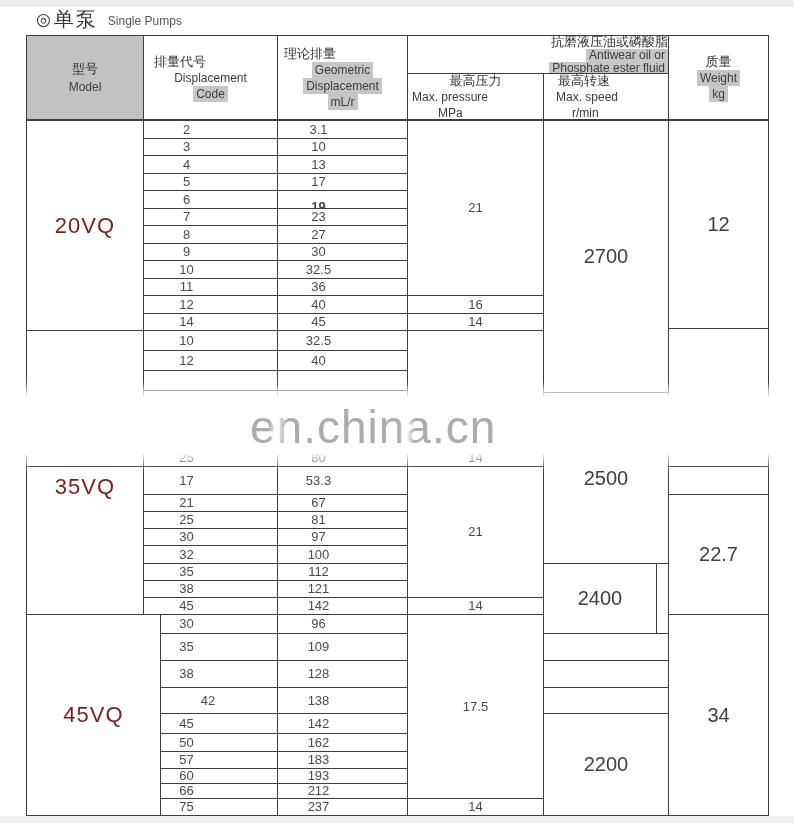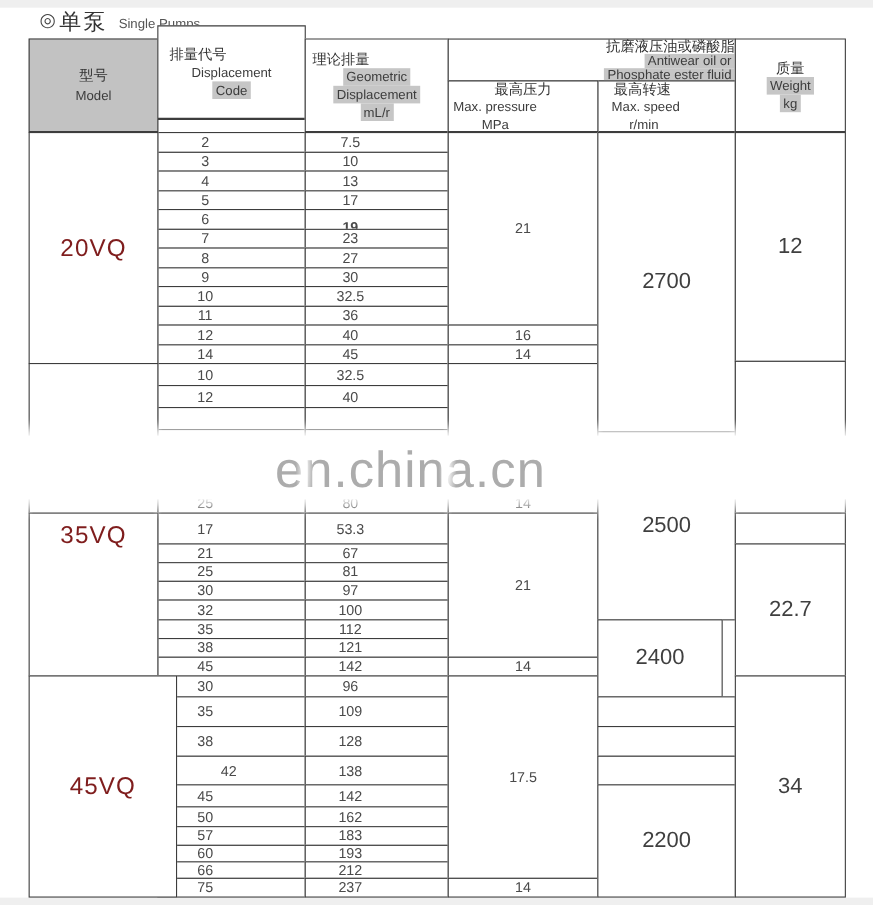--- a/index.html
+++ b/index.html
@@ -56,21 +56,21 @@
     <span id="title-symbol">◎</span>
     <span id="title-zh">单泵</span>
     <span id="title-en">Single Pumps</span>
   </div>
 
   <div class="cell hdr" id="hdr-model" style="left:26px;top:35px;width:118px;height:86px">
     <div class="zh">型号</div>
     <div class="en">Model</div>
   </div>
 
-  <div class="cell hdr" id="hdr-code" style="left:143px;top:23px;width:135px;height:86px">
+  <div class="cell hdr" id="hdr-code" style="left:143px;top:35px;width:135px;height:86px">
     <div class="zh tl" style="padding-left:10px">排量代号</div>
     <div class="en">Displacement</div>
     <div class="en"><span class="hl">Code</span></div>
   </div>
 
   <div class="cell hdr" id="hdr-disp" style="left:277px;top:35px;width:131px;height:86px">
     <div class="zh tl" style="padding-left:6px">理论排量</div>
     <div class="en"><span class="hl">Geometric</span></div>
     <div class="en"><span class="hl">Displacement</span></div>
     <div class="en"><span class="hl">mL/r</span></div>
@@ -95,21 +95,21 @@
   </div>
 
   <div class="cell hdr" id="hdr-weight" style="left:668px;top:35px;width:101px;height:86px">
     <div class="zh">质量</div>
     <div class="en"><span class="hl">Weight</span></div>
     <div class="en"><span class="hl">kg</span></div>
   </div>
 
   <div id="table-root">
       <div class="cell num pad" style="left: 143px; top: 120px; width: 135px; height: 19px;">2</div>
-      <div class="cell num pad" style="left: 277px; top: 120px; width: 131px; height: 19px;">7.5</div>
+      <div class="cell num pad" style="left: 277px; top: 120px; width: 131px; height: 19px;">3.1</div>
       <div class="cell num pad" style="left: 143px; top: 138px; width: 135px; height: 18px;">3</div>
       <div class="cell num pad" style="left: 277px; top: 138px; width: 131px; height: 18px;">10</div>
       <div class="cell num pad" style="left: 143px; top: 155px; width: 135px; height: 19px;">4</div>
       <div class="cell num pad" style="left: 277px; top: 155px; width: 131px; height: 19px;">13</div>
       <div class="cell num pad" style="left: 143px; top: 173px; width: 135px; height: 18px;">5</div>
       <div class="cell num pad" style="left: 277px; top: 173px; width: 131px; height: 18px;">17</div>
       <div class="cell num pad" style="left: 143px; top: 190px; width: 135px; height: 19px;">6</div>
       <div class="cell num pad" style="left: 277px; top: 190px; width: 131px; height: 34px; font-weight: bold;">19</div>
       <div class="cell num pad" style="left: 143px; top: 208px; width: 135px; height: 18px;">7</div>
       <div class="cell num pad" style="left: 277px; top: 208px; width: 131px; height: 18px;">23</div>

